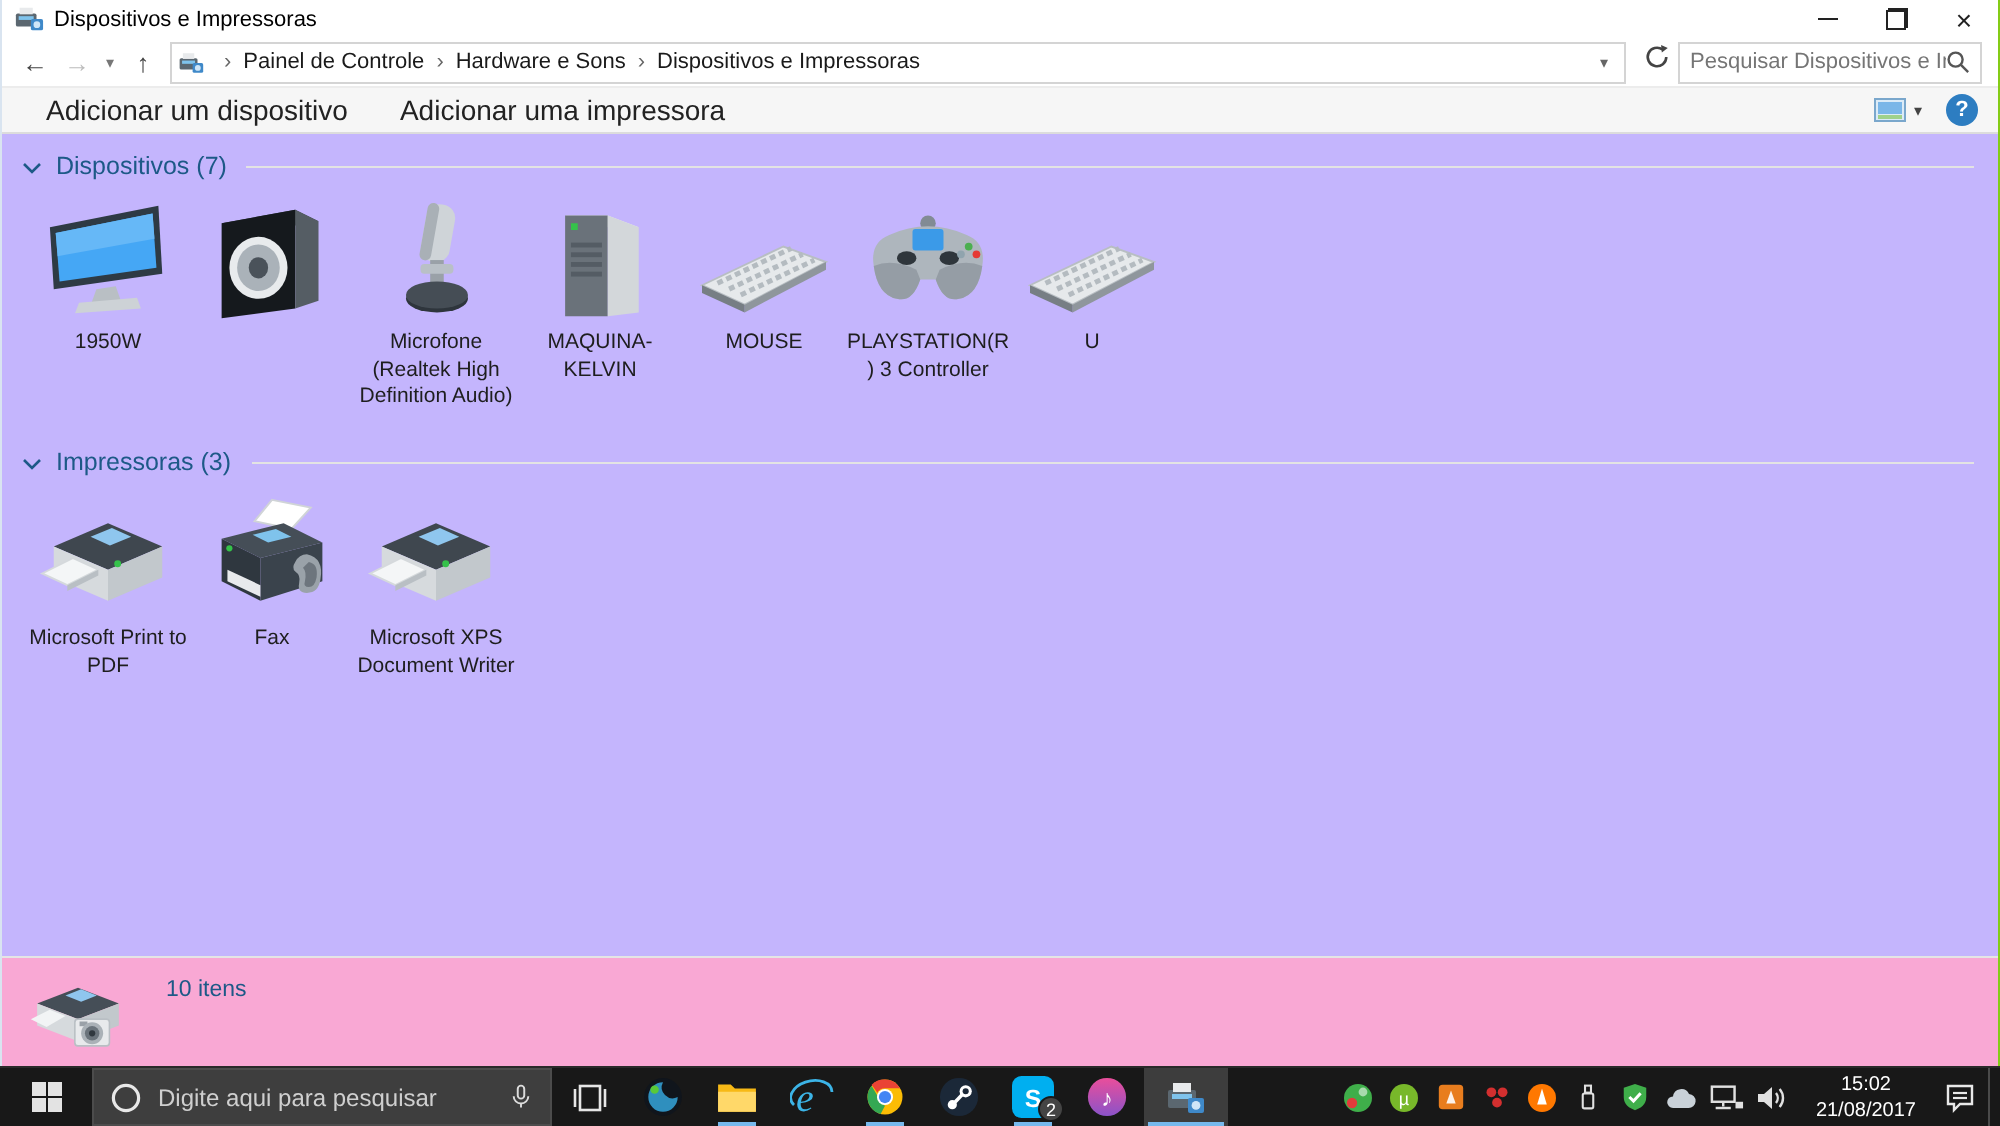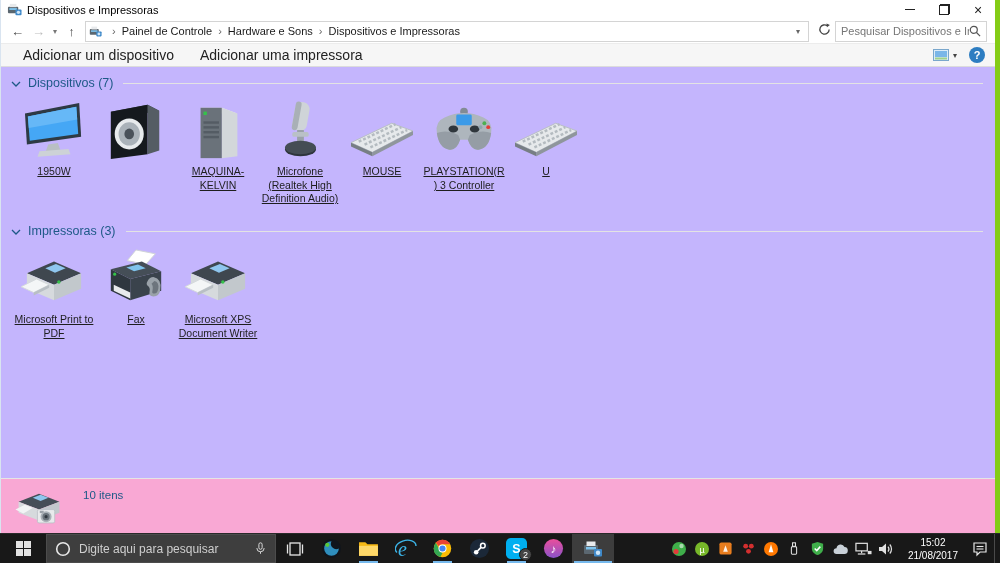--- a/index.html
+++ b/index.html
@@ -1,21 +1,21 @@
 <!DOCTYPE html>
 <html style="--group-header: #1d5987; --running-indicator: #76b9ed; --taskbar-bg: #181818; --accent: #0078d7;"><head>
 <meta charset="utf-8">
 <style>
   * { margin:0; padding:0; box-sizing:border-box; }
   html,body { width:1000px; height:563px; overflow:hidden; background:#fff;
               font-family:"Liberation Sans", sans-serif; }
   .stage { position:relative; width:1000px; height:563px; }
 
   
-  .window { position:absolute; inset:0 0 30px 0; background:#fff; display:flex; flex-direction:column; border-left:1px solid #d9e4f0; border-right:5px solid #84cc16; }
+  .window { position:absolute; inset:0 0 30px 0; background:#fff; display:flex; flex-direction:column; border-left:1px solid #d9e4f0; border-right:1px solid #84cc16; }
 
   .titlebar { height:19px; display:flex; align-items:center; padding-left:6px; background:#fff; }
   .app-icon-sm { width:15px; height:15px; margin-right:5px; display:flex; align-items:center; }
   .title-text { font-size:11px; color:#000; flex:1; white-space:nowrap; }
   .win-controls { display:flex; height:19px; }
   .win-btn { width:34px; display:flex; align-items:center; justify-content:center; color:#222; cursor:default; }
   .min-glyph { width:10px; border-top:1px solid #222; display:inline-block; }
   .restore-glyph { position:relative; width:11px; height:11px; display:inline-block; }
   .restore-glyph::before { content:""; position:absolute; top:0; right:0; width:8px; height:8px; border:1px solid #222; }
   .restore-glyph::after  { content:""; position:absolute; bottom:0; left:0; width:8px; height:8px; border:1px solid #222; background:#fff; }
@@ -47,21 +47,21 @@
   .group-header { display:flex; align-items:center; color:var(--group-header,#1d5987); font-size:12.5px; margin:4px 0 0 0; }
   .group-chevron { margin:1px 7px 0 0; display:flex; }
   .group-rule { flex:1; height:1px; background:#e3e3e3; margin-left:10px; }
 
   .tiles { display:flex; align-items:flex-start; padding:8px 0 6px 2px; }
   .tiles.row-devices { min-height:130px; }
   .tiles.row-printers { min-height:100px; }
   .tile { width:82px; display:flex; flex-direction:column; align-items:center; }
   .tile-icon { height:64px; width:78px; display:flex; align-items:flex-end; justify-content:center; }
   .tile-icon svg { width:72px; height:62px; }
-  .tile-label { font-size:10.5px; color:#1e1e1e; text-align:center; line-height:1.3; margin-top:3px; max-width:84px; overflow-wrap:break-word;text-decoration:underline; }
+  .tile-label { font-size:10.5px; color:#1e1e1e; text-align:center; line-height:1.3; margin-top:3px; max-width:84px; overflow-wrap:break-word; }
 
   .details-pane { height:55px; border-top:1px solid #e5e5e5; background:#f9a8d4; display:flex; align-items:flex-start; padding:7px 24px 0 12px; gap:18px; }
   .details-icon svg { width:52px; height:44px; }
   .details-text { font-size:11.5px; color:#1d5987; margin-top:3px; }
 
   
   .taskbar { position:absolute; left:0; right:0; bottom:0; height:30px; background:var(--taskbar-bg,#181818); display:flex; align-items:stretch; border-top:1px solid #2a2a2a; }
   .start-btn { width:46px; display:flex; align-items:center; justify-content:center; }
   .tb-search { width:230px; background:#3e3e3e; border:1px solid #4c4c4c; display:flex; align-items:center; gap:8px; padding:4px 8px; }
   .tb-search input { flex:1; background:transparent; border:none; outline:none; color:#e8e8e8; font-size:12px; min-width:0;
@@ -197,46 +197,46 @@
                 <polygon points="48,5 60,11 60,52 48,56" fill="#555d64"></polygon>
                 <ellipse cx="29" cy="35" rx="15" ry="16" fill="#e8ebed"></ellipse>
                 <ellipse cx="29" cy="35" rx="11" ry="12" fill="#aab2b9"></ellipse>
                 <ellipse cx="29" cy="35" rx="5" ry="5.5" fill="#4a525a"></ellipse>
               </svg>
             </div>
           </div>
           <div class="tile">
             <div class="tile-icon">
               <svg viewBox="0 0 72 64">
+                <g transform="rotate(10 36 20)">
+                  <rect x="29" y="2" width="15" height="30" rx="7" fill="#cfd4d8"></rect>
+                  <rect x="29" y="2" width="6" height="30" rx="3" fill="#a9b0b6"></rect>
+                </g>
+                <rect x="33" y="31" width="7" height="13" fill="#9aa1a8"></rect>
+                <rect x="28" y="33" width="17" height="5" rx="2" fill="#b9c0c6"></rect>
+                <ellipse cx="36.5" cy="51" rx="16" ry="7" fill="#2e353c"></ellipse>
+                <ellipse cx="36.5" cy="49" rx="16" ry="7" fill="#454d55"></ellipse>
+              </svg>
+            </div>
+            <div class="tile-label">Microfone (Realtek High Definition Audio)</div>
+          </div>
+          <div class="tile">
+            <div class="tile-icon">
+              <svg viewBox="0 0 72 64">
                 <polygon points="18,8 40,8 56,14 34,14" fill="#e9ebed"></polygon>
                 <rect x="18" y="8" width="22" height="52" fill="#6a727a"></rect>
                 <polygon points="40,8 56,14 56,58 40,60" fill="#d3d7da"></polygon>
                 <rect x="21" y="12" width="3.5" height="3.5" fill="#35c24a"></rect>
                 <rect x="21" y="22" width="16" height="2.5" fill="#545c64"></rect>
                 <rect x="21" y="27" width="16" height="2.5" fill="#545c64"></rect>
                 <rect x="21" y="32" width="16" height="2.5" fill="#545c64"></rect>
                 <rect x="21" y="37" width="16" height="2.5" fill="#545c64"></rect>
               </svg>
             </div>
             <div class="tile-label">MAQUINA-KELVIN</div>
-          </div>
-          <div class="tile">
-            <div class="tile-icon">
-              <svg viewBox="0 0 72 64">
-                <g transform="rotate(10 36 20)">
-                  <rect x="29" y="2" width="15" height="30" rx="7" fill="#cfd4d8"></rect>
-                  <rect x="29" y="2" width="6" height="30" rx="3" fill="#a9b0b6"></rect>
-                </g>
-                <rect x="33" y="31" width="7" height="13" fill="#9aa1a8"></rect>
-                <rect x="28" y="33" width="17" height="5" rx="2" fill="#b9c0c6"></rect>
-                <ellipse cx="36.5" cy="51" rx="16" ry="7" fill="#2e353c"></ellipse>
-                <ellipse cx="36.5" cy="49" rx="16" ry="7" fill="#454d55"></ellipse>
-              </svg>
-            </div>
-            <div class="tile-label">Microfone (Realtek High Definition Audio)</div>
           </div>
           <div class="tile">
             <div class="tile-icon">
               <svg viewBox="0 0 72 64">
                 <polygon points="4,44 46,24 68,32 26,54" fill="#e6e9eb" stroke="#b8bec3" stroke-width="1"></polygon>
                 <polygon points="26,54 68,32 68,36 26,58" fill="#8f969c"></polygon>
                 <polygon points="4,44 26,54 26,58 4,48" fill="#777e84"></polygon>
                 <g stroke="#b4bbc0" stroke-width="2.6" stroke-dasharray="3,2">
                   <line x1="12" y1="43" x2="50" y2="25"></line>
                   <line x1="18" y1="46" x2="56" y2="28"></line>

